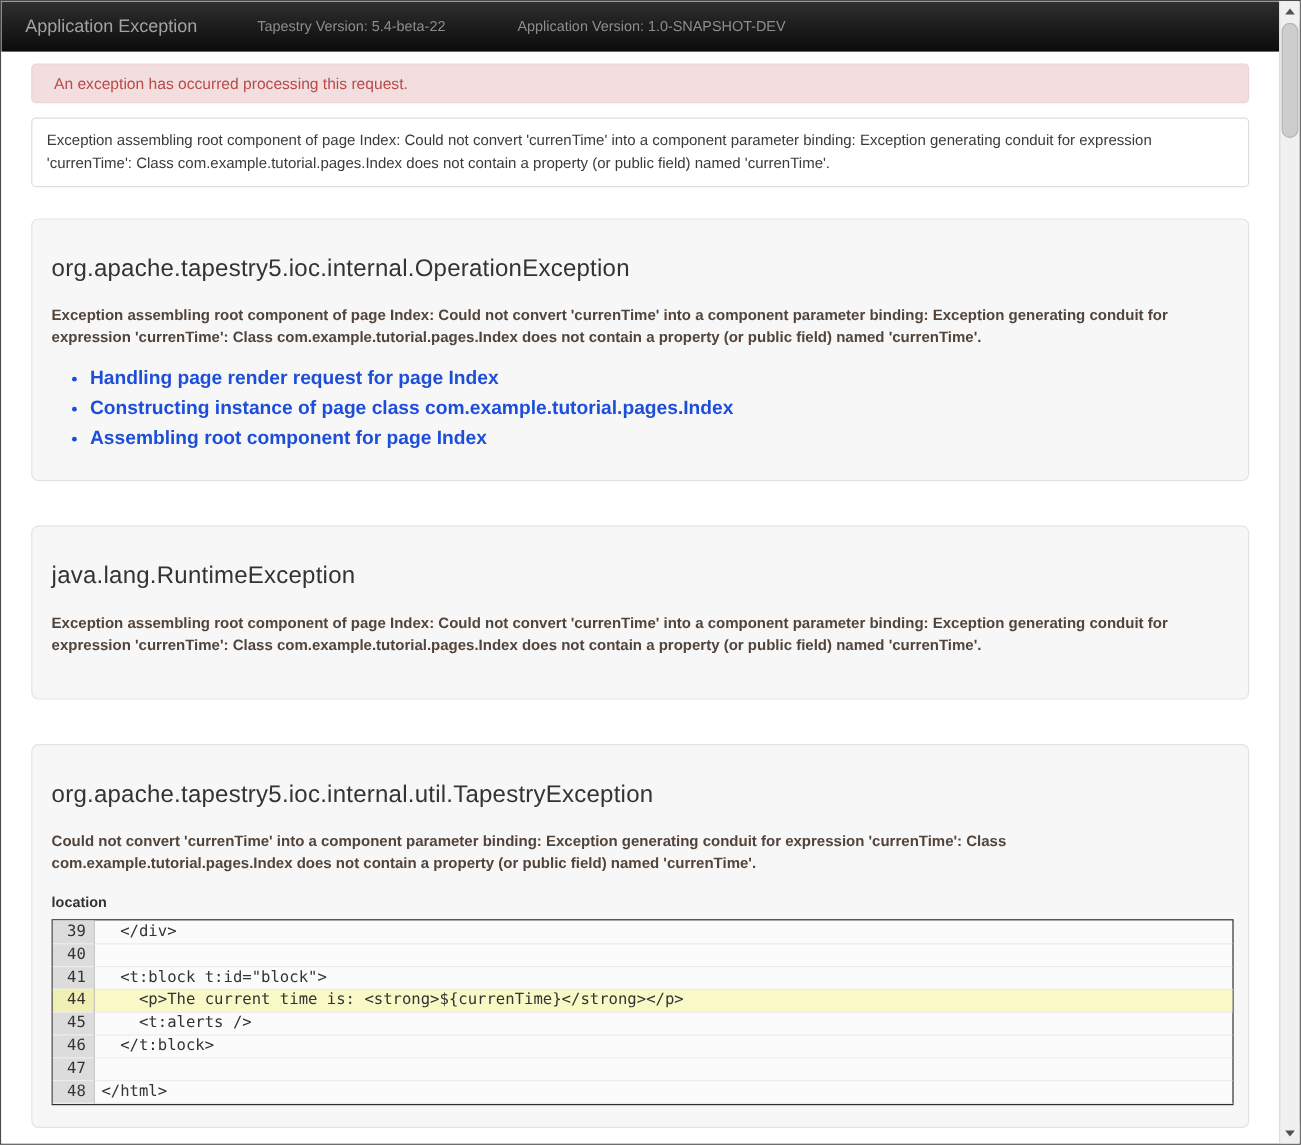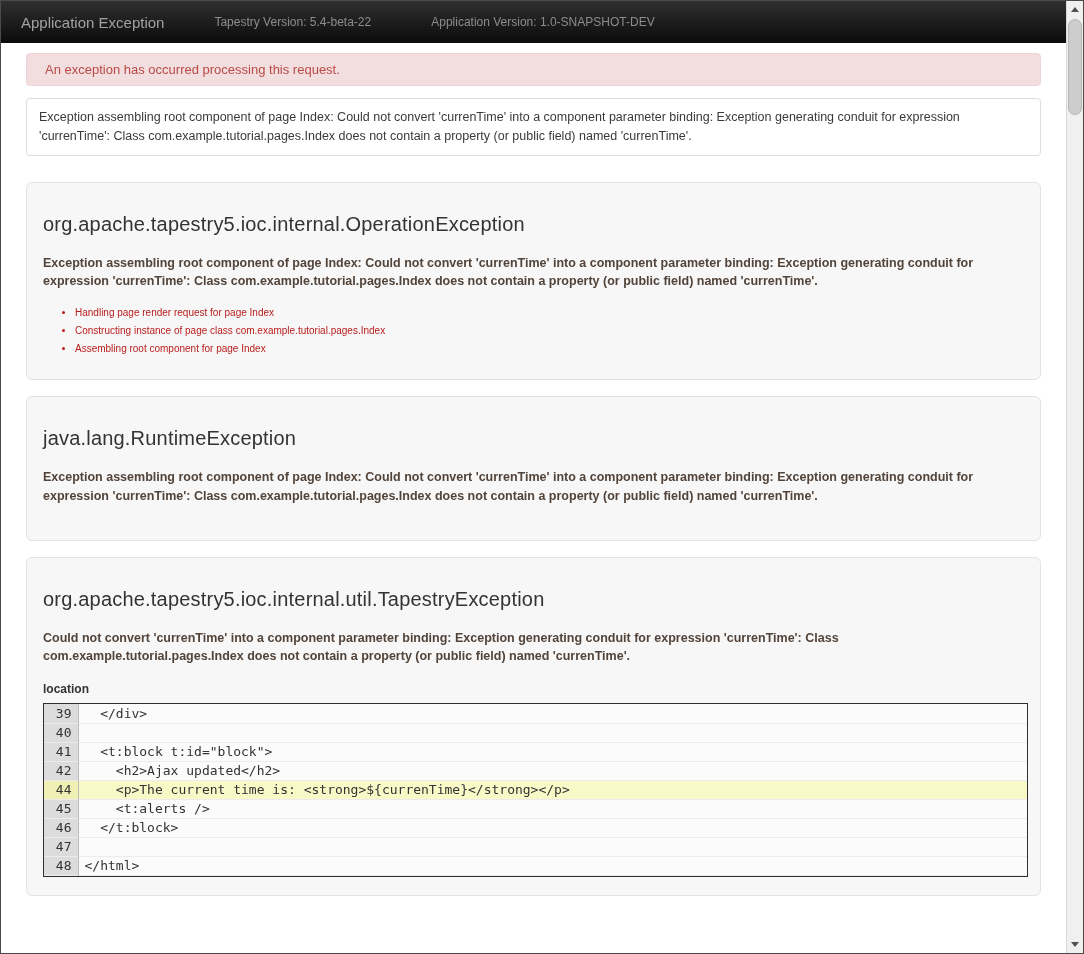--- a/index.html
+++ b/index.html
@@ -15,26 +15,26 @@
 
   .content { padding:10px 25px 0 25px; }
 
   .alert { background:#f2dede; border:1px solid #eed3d7; border-radius:4px; color:#b94a48;
            font-size:13px; padding:8px 18px; margin-bottom:12px; }
 
   .summary { background:#fff; border:1px solid #ddd; border-radius:4px; color:#3a3a3a;
              font-size:12.5px; line-height:1.5; padding:9px 12px; margin-bottom:26px; }
 
   .panel { background:#f7f7f7; border:1px solid #e3e3e3; border-radius:6px;
-           padding:16px 16px 18px 16px; margin-bottom:16px; }
+           padding:16px 16px 18px 16px; margin-bottom:37px; }
   .panel-title { font-size:20px; font-weight:400; color:#333; margin:14px 0 18px 0; letter-spacing:0.2px; }
   .exception-message { font-weight:bold; color:#52443a; font-size:12.5px; line-height:1.5;
                        margin-bottom:16px; }
   .prop-label { font-weight:bold; font-size:12px; color:#333; margin-bottom:7px; }
-  .trace-list { list-style:disc; margin:0 0 4px 32px; font-size:10px; color:#b91c1c; }
+  .trace-list { list-style:disc; margin:0 0 4px 32px; font-size:16px; color:#1d4ed8;font-weight:bold; }
   .trace-list li { margin-bottom:7px; }
   .location-line { font-size:12px; color:#333; margin-bottom:8px; }
 
   .source-frame { border:1px solid #2f2f2f; background:#fbfbfb; width:985px; }
   table.source { border-collapse:collapse; width:100%;
                  font-family:"DejaVu Sans Mono",monospace; font-size:13px; color:#333; }
   table.source tr { border-bottom:1px solid #ececec; }
   table.source td { padding:1px 6px; white-space:pre; height:19px; vertical-align:middle; }
   td.line-number { background:#dcdcdc; text-align:right; width:34px;
                    border-right:1px solid #bdbdbd; color:#333; }
@@ -99,24 +99,20 @@
                   <td class="code">  &lt;/div&gt;</td>
                 </tr>
                 <tr>
                   <td class="line-number">40</td>
                   <td class="code"></td>
                 </tr>
                 <tr>
                   <td class="line-number">41</td>
                   <td class="code">  &lt;t:block t:id="block"&gt;</td>
                 </tr>
-                <tr>
-                  <td class="line-number">42</td>
-                  <td class="code">    &lt;h2&gt;Ajax updated&lt;/h2&gt;</td>
-                </tr>
                 <tr class="current">
                   <td class="line-number">44</td>
                   <td class="code">    &lt;p&gt;The current time is: &lt;strong&gt;${currenTime}&lt;/strong&gt;&lt;/p&gt;</td>
                 </tr>
                 <tr>
                   <td class="line-number">45</td>
                   <td class="code">    &lt;t:alerts /&gt;</td>
                 </tr>
                 <tr>
                   <td class="line-number">46</td>

